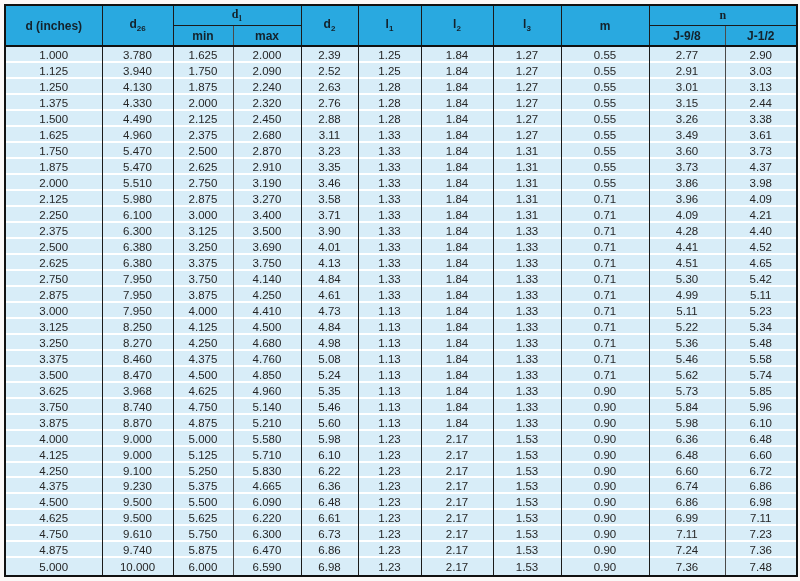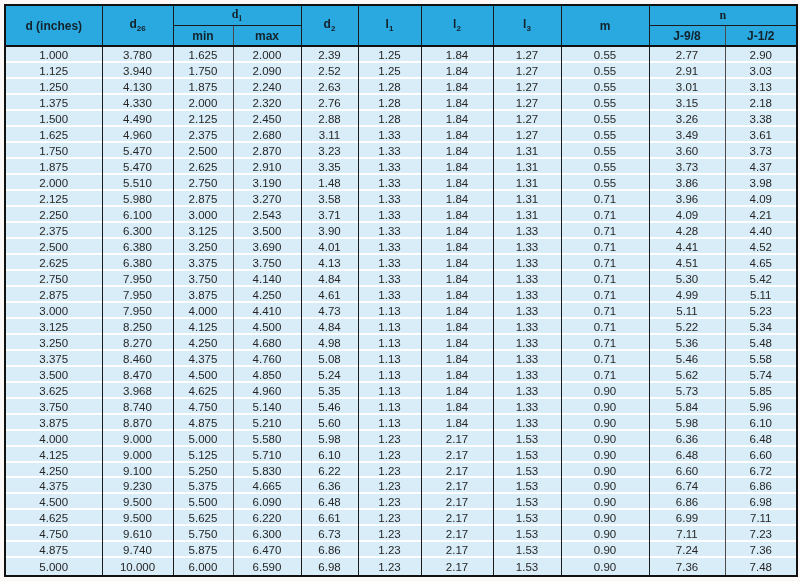--- a/index.html
+++ b/index.html
@@ -129,21 +129,21 @@
           <td>1.375</td>
           <td>4.330</td>
           <td>2.000</td>
           <td>2.320</td>
           <td>2.76</td>
           <td>1.28</td>
           <td>1.84</td>
           <td>1.27</td>
           <td>0.55</td>
           <td>3.15</td>
-          <td>2.18</td>
+          <td>2.44</td>
         </tr>
         <tr>
           <td>1.500</td>
           <td>4.490</td>
           <td>2.125</td>
           <td>2.450</td>
           <td>2.88</td>
           <td>1.28</td>
           <td>1.84</td>
           <td>1.27</td>
@@ -188,21 +188,21 @@
           <td>1.31</td>
           <td>0.55</td>
           <td>3.73</td>
           <td>4.37</td>
         </tr>
         <tr>
           <td>2.000</td>
           <td>5.510</td>
           <td>2.750</td>
           <td>3.190</td>
-          <td>1.48</td>
+          <td>3.46</td>
           <td>1.33</td>
           <td>1.84</td>
           <td>1.31</td>
           <td>0.55</td>
           <td>3.86</td>
           <td>3.98</td>
         </tr>
         <tr>
           <td>2.125</td>
           <td>5.980</td>
@@ -213,21 +213,21 @@
           <td>1.84</td>
           <td>1.31</td>
           <td>0.71</td>
           <td>3.96</td>
           <td>4.09</td>
         </tr>
         <tr>
           <td>2.250</td>
           <td>6.100</td>
           <td>3.000</td>
-          <td>2.543</td>
+          <td>3.400</td>
           <td>3.71</td>
           <td>1.33</td>
           <td>1.84</td>
           <td>1.31</td>
           <td>0.71</td>
           <td>4.09</td>
           <td>4.21</td>
         </tr>
         <tr>
           <td>2.375</td>

